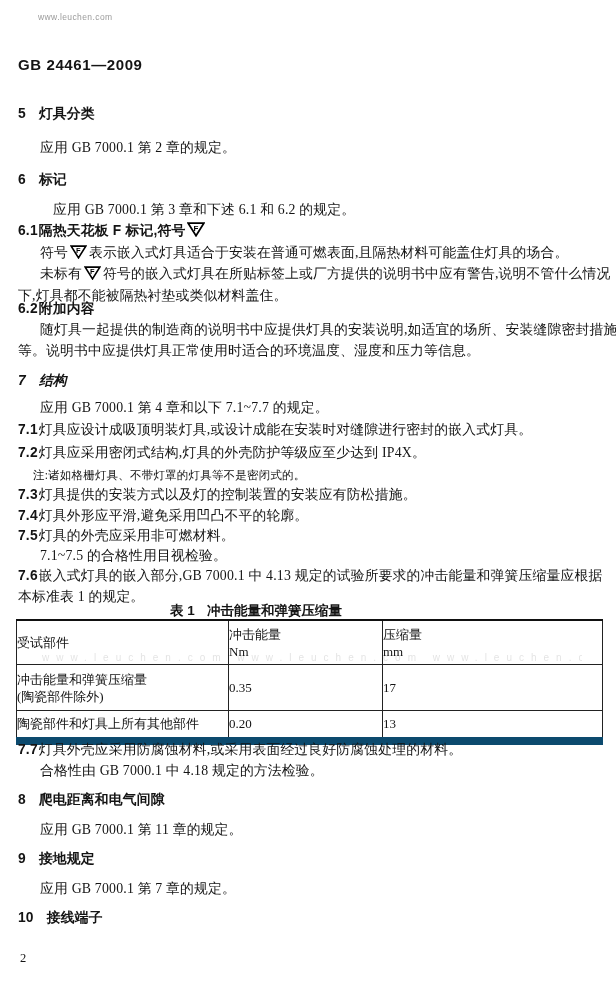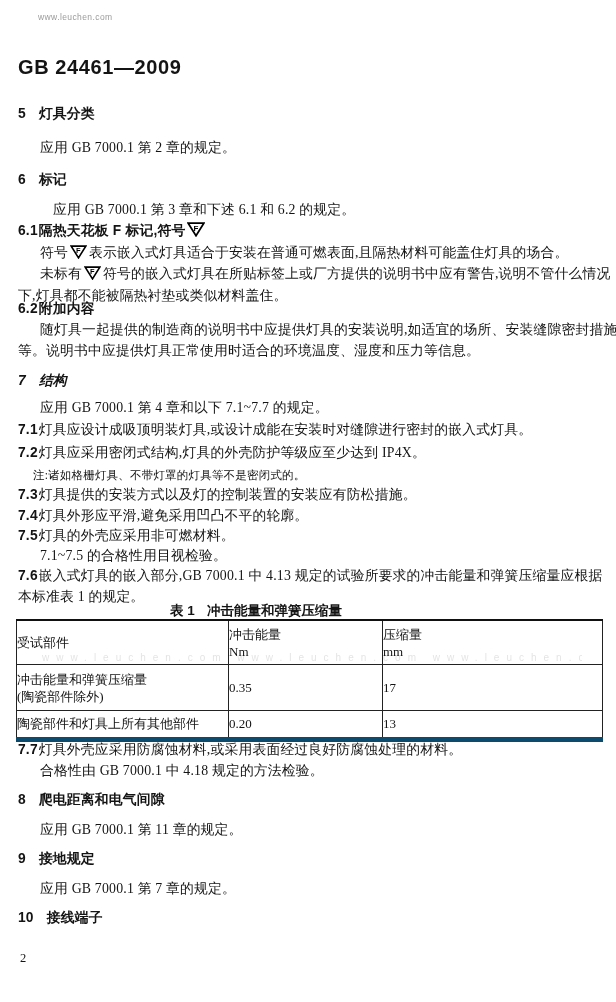--- a/index.html
+++ b/index.html
@@ -11,39 +11,39 @@
   .ln{position:absolute;white-space:nowrap;font-size:13.8px;line-height:18px;letter-spacing:.2px;}
   .h{font-family:"Liberation Sans","DejaVu Sans",sans-serif;font-weight:700;}
   .num{font-family:"Liberation Sans","DejaVu Sans",sans-serif;font-weight:700;margin-right:1px;}
   .sec-gap{margin-right:13px;}
   .note{font-size:11.5px;letter-spacing:.2px;}
   .wm-top{position:absolute;top:12px;left:38px;font-size:8.5px;color:#9b9b9b;
     font-family:"Liberation Sans",sans-serif;letter-spacing:.4px;}
   .wm-mid{position:absolute;top:652px;left:42px;width:540px;overflow:hidden;
     font-size:10px;color:rgba(60,60,60,.14);letter-spacing:7px;white-space:nowrap;
     font-family:"Liberation Sans",sans-serif;}
-  .doc-num{position:absolute;top:56px;left:18px;font-size:20px;letter-spacing:.6px;
+  .doc-num{position:absolute;top:56px;left:18px;font-size:15px;letter-spacing:.6px;
     font-family:"Liberation Sans","DejaVu Sans",sans-serif;font-weight:700;}
   .page-num{position:absolute;top:951px;left:20px;font-size:12.5px;}
   .fmark{display:inline-block;vertical-align:-2px;margin:0 2px;}
   .fmark svg{display:block;}
   .caption{position:absolute;top:602px;left:0;width:512px;text-align:center;
     font-size:13.5px;font-family:"Liberation Sans",sans-serif;font-weight:700;}
   .caption .cap-label{margin-right:12px;}
   table.t1{
     position:absolute;top:619px;left:16px;width:586px;
     border-collapse:collapse;table-layout:fixed;
     font-size:13px;
   }
   table.t1 td{border:1px solid #222;padding:0;vertical-align:middle;}
   table.t1 tr.hdr td{height:43px;}
   table.t1 tr.r1 td{height:45px;}
   table.t1 tr.r2 td{height:26px;}
   table.t1 .top td{border-top:2px solid #111;}
-  table.t1 .bot td{border-bottom:5px solid #0c4a6e;}
+  table.t1 .bot td{border-bottom:8px solid #0c4a6e;}
   .cell2 div{line-height:17px;}
 </style>
 </head>
 <body>
 
 <div class="page">
 
   <div class="wm-top">www.leuchen.com</div>
 
   <div class="doc-num">GB 24461—2009</div>

